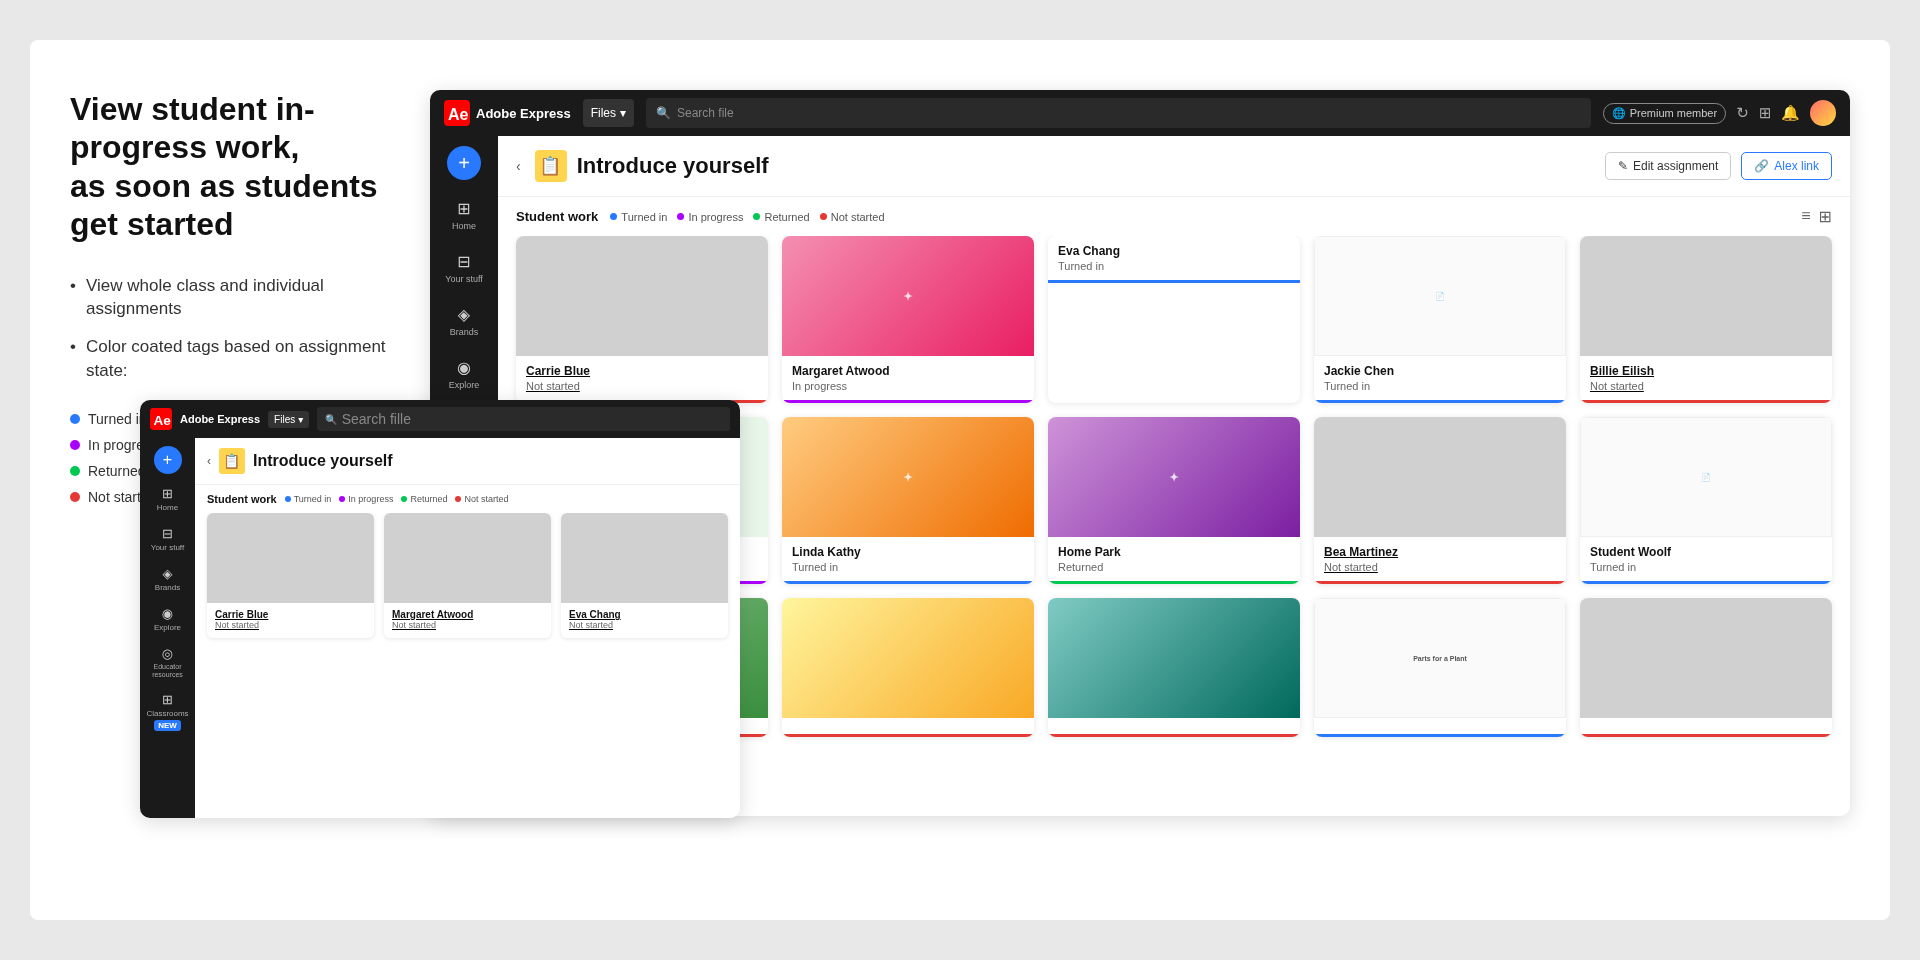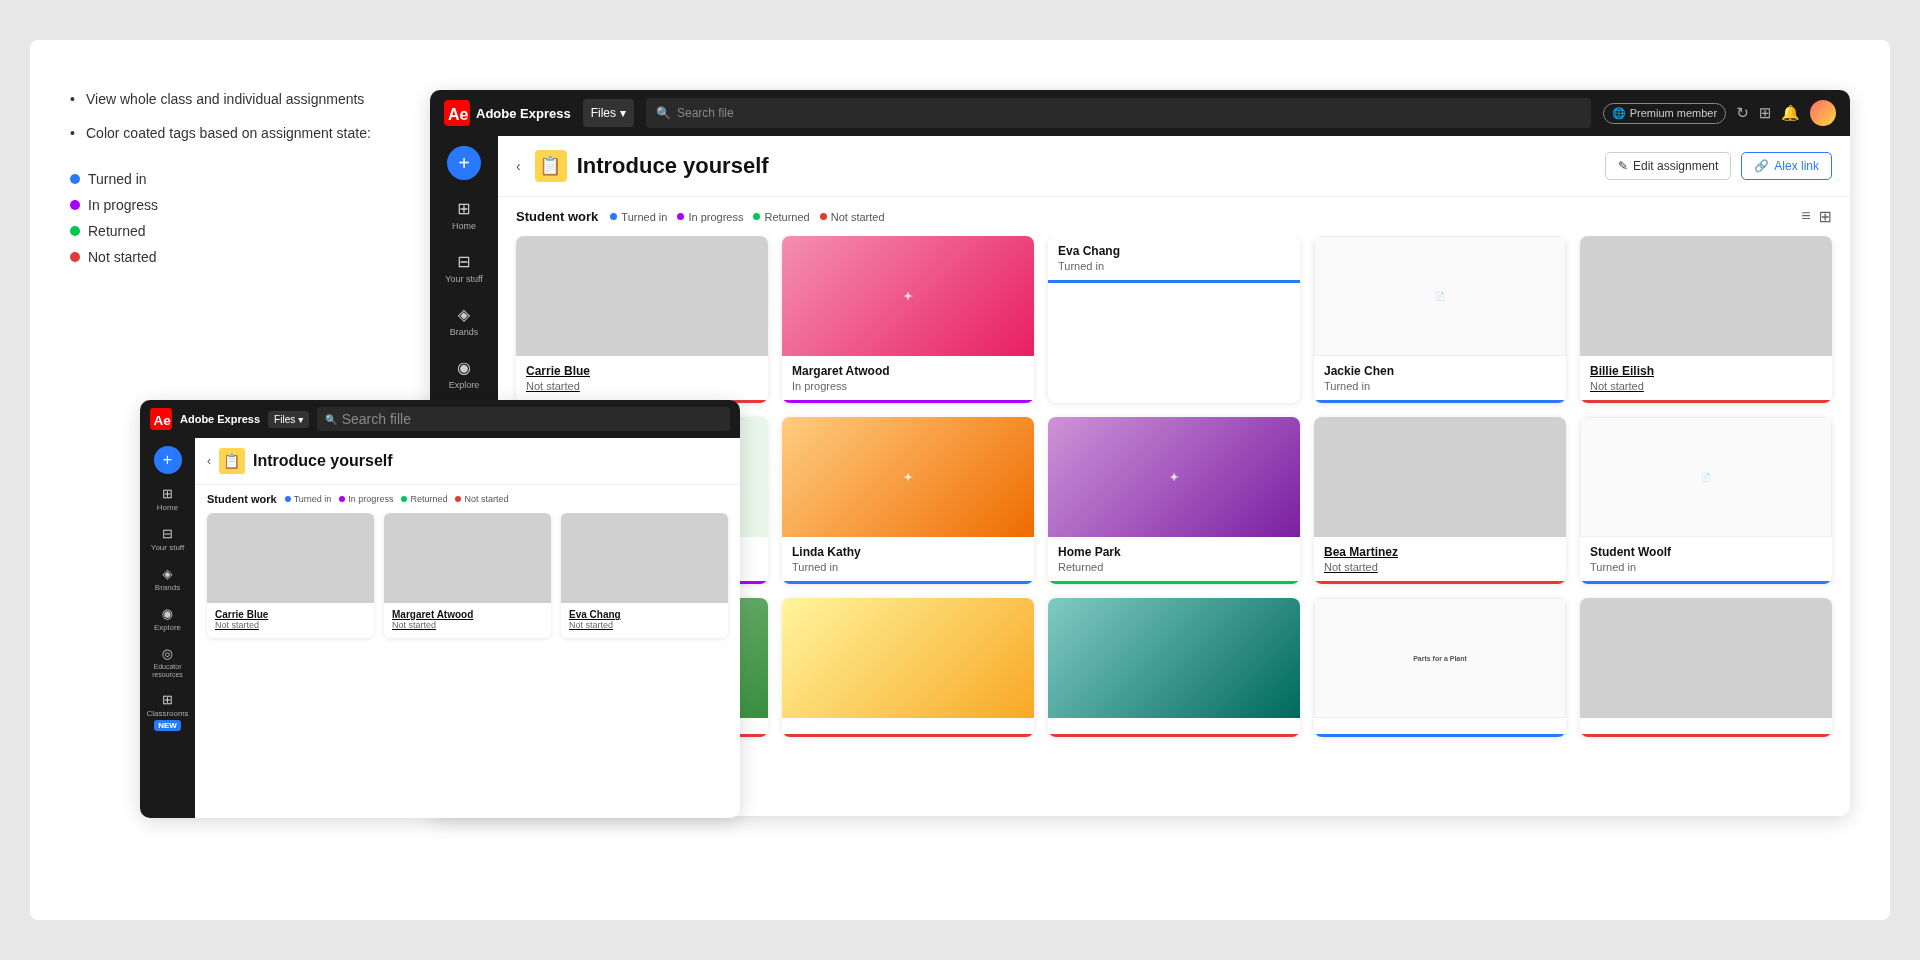--- a/index.html
+++ b/index.html
@@ -33,21 +33,21 @@
       font-weight: 900;
       line-height: 1.2;
       color: #111;
       margin-bottom: 30px;
     }
     .bullet-list {
       list-style: none;
       margin-bottom: 28px;
     }
     .bullet-list li {
-      font-size: 14px;
+      font-size: 17px;
       color: #333;
       margin-bottom: 14px;
       padding-left: 16px;
       position: relative;
       line-height: 1.4;
     }
     .bullet-list li::before {
       content: '•';
       position: absolute;
       left: 0;
@@ -524,20 +524,24 @@
     }
     .student-name-small { font-size: 10px; font-weight: 600; color: #111; }
     .student-status-small { font-size: 9px; color: #666; }
   </style>
 </head>
 <body>
 
 <div class="outer-container">
 
   <div class="left-panel">
+    <h1 class="main-heading">
+      <span>View student in-progress work,</span><br>
+      <span>as soon as students get started</span>
+    </h1>
     <ul class="bullet-list">
       <li>View whole class and individual assignments</li>
       <li>Color coated tags based on assignment state:</li>
     </ul>
     <ul class="tag-list">
       <li>
         <span class="dot dot-blue"></span>
         <span>Turned in</span>
       </li>
       <li>

